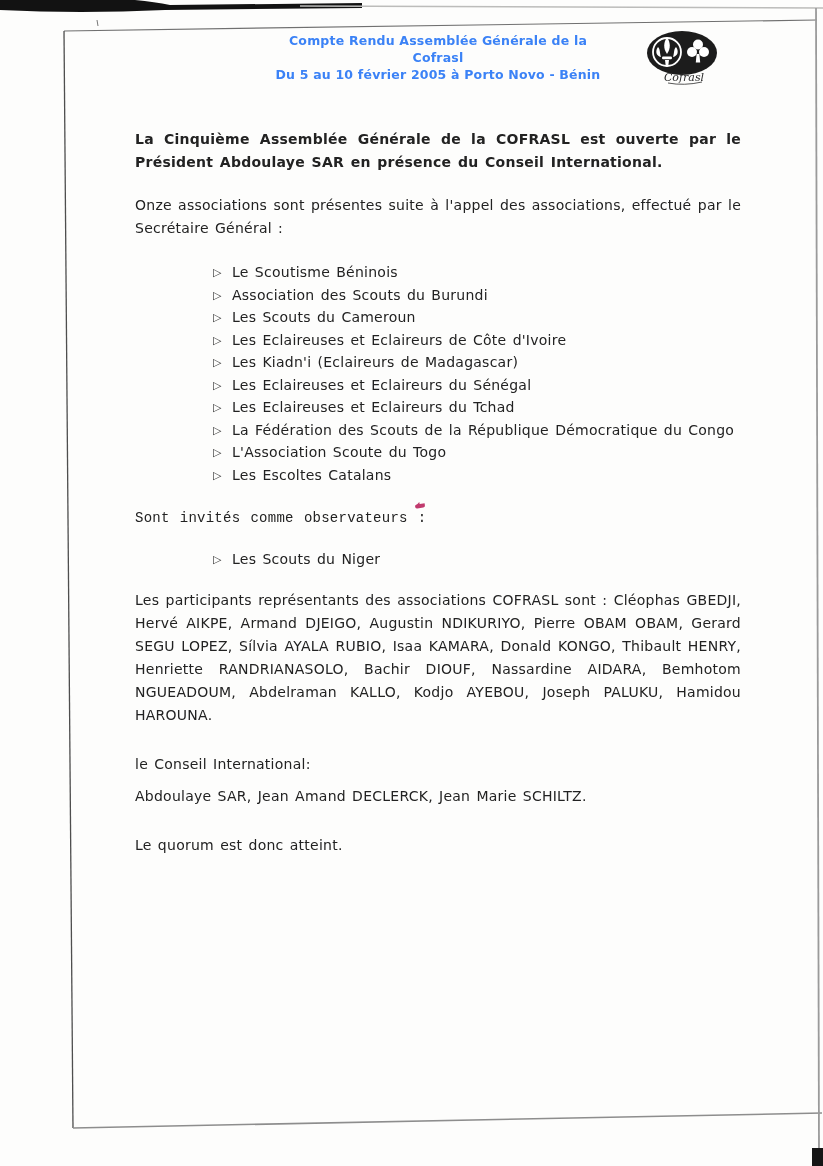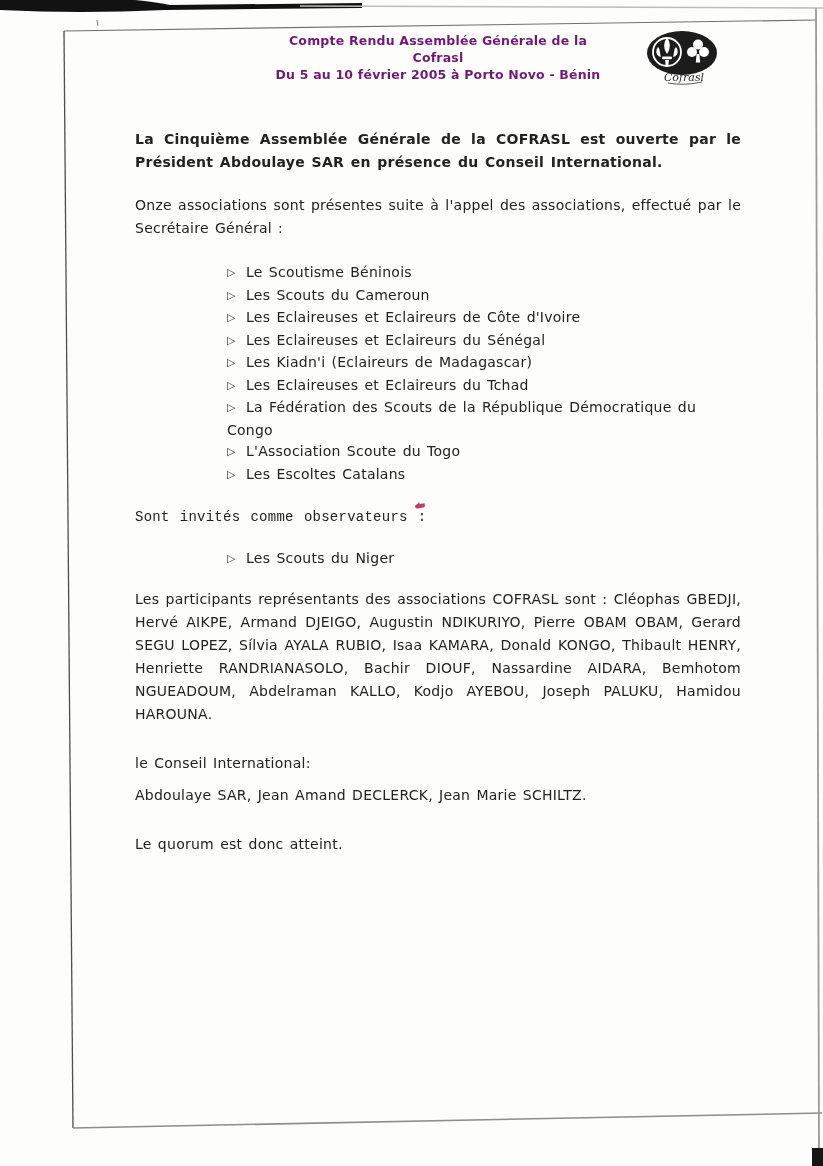--- a/index.html
+++ b/index.html
@@ -10,34 +10,34 @@
     overflow:hidden;
     font-family:"DejaVu Sans", sans-serif;
     color:#232323;
   }
   
   .artifacts { position:absolute; left:0; top:0; width:823px; height:1166px; pointer-events:none; }
   
   .header-title {
     position:absolute; left:268px; top:32px; width:340px;
     text-align:center; font-size:12.5px; line-height:17px;
-    font-weight:600; letter-spacing:0.2px; color:#701a75;
+    font-weight:600; letter-spacing:0.2px; color:#3b82f6;
   }
   .logo { position:absolute; left:642px; top:28px; width:80px; height:60px; }
   
   .content {
     position:absolute; left:135px; top:128px; width:606px;
     font-size:14px; line-height:23px; font-weight:500;
     letter-spacing:0.25px; word-spacing:1.5px; color:#222;
   }
   .content p { margin:0; text-align:justify; }
   .p-intro    { margin-bottom:20px !important;font-weight:bold; }
   .p-rollcall { margin-bottom:22px !important; }
   ul.assoc-list, ul.obs-list {
-    list-style:none; margin:16px; padding:0 0 0 76px;
+    list-style:none; margin:2px; padding:0 0 0 76px;
     line-height:21.5px; text-align:left;
   }
   ul.assoc-list { margin-bottom:20px; }
   ul.obs-list   { margin-bottom:17px; }
   .blt {
     display:inline-block; width:19px; color:#2a2a2a;
     font-size:11px; transform:translateY(-1px);
   }
   .p-obs-intro     { margin-bottom:19px !important; text-align:center;font-family:Liberation Mono, monospace; }
   .p-participants  { margin-bottom:26px !important; }
@@ -99,24 +99,25 @@
   <div class="pen-mark"></div>
 
   <div class="content">
 
     <p class="p-intro">La Cinquième Assemblée Générale de la COFRASL  est ouverte par le Président Abdoulaye SAR en présence du Conseil International.</p>
 
     <p class="p-rollcall">Onze associations sont présentes suite à l'appel des associations, effectué par le Secrétaire Général :</p>
 
     <ul class="assoc-list">
       <li><span class="blt">▷</span><span>Le Scoutisme Béninois</span></li>
+      <li><span class="blt">▷</span><span>Association des Scouts du Burundi</span></li>
       <li><span class="blt">▷</span><span>Les Scouts du Cameroun</span></li>
       <li><span class="blt">▷</span><span>Les Eclaireuses et Eclaireurs de Côte d'Ivoire</span></li>
+      <li><span class="blt">▷</span><span>Les Kiadn'i (Eclaireurs de Madagascar)</span></li>
       <li><span class="blt">▷</span><span>Les Eclaireuses et Eclaireurs du Sénégal</span></li>
-      <li><span class="blt">▷</span><span>Les Kiadn'i (Eclaireurs de Madagascar)</span></li>
       <li><span class="blt">▷</span><span>Les Eclaireuses et Eclaireurs du Tchad</span></li>
       <li><span class="blt">▷</span><span>La Fédération des Scouts de la République Démocratique du Congo</span></li>
       <li><span class="blt">▷</span><span>L'Association Scoute du Togo</span></li>
       <li><span class="blt">▷</span><span>Les Escoltes Catalans</span></li>
     </ul>
 
     <p class="p-obs-intro">Sont invités comme observateurs :</p>
 
     <ul class="obs-list">
       <li><span class="blt">▷</span><span>Les Scouts du Niger</span></li>

